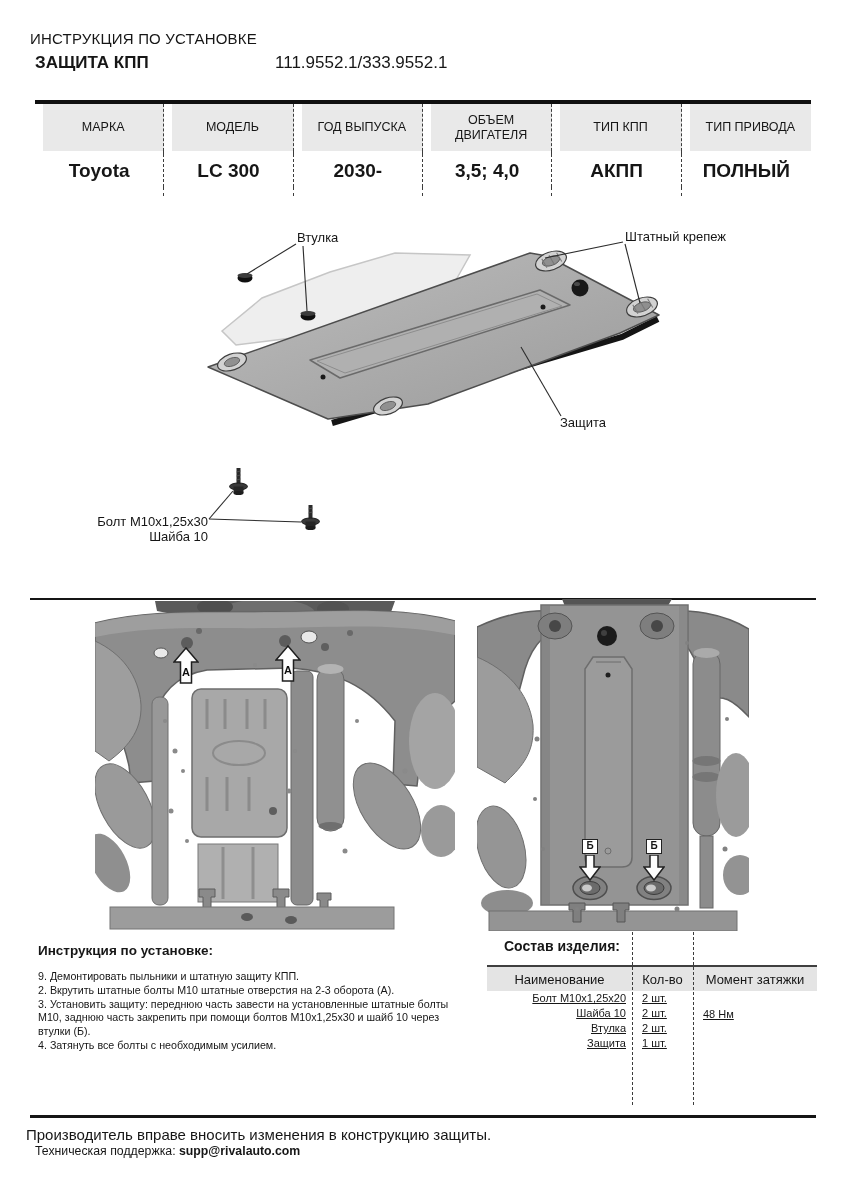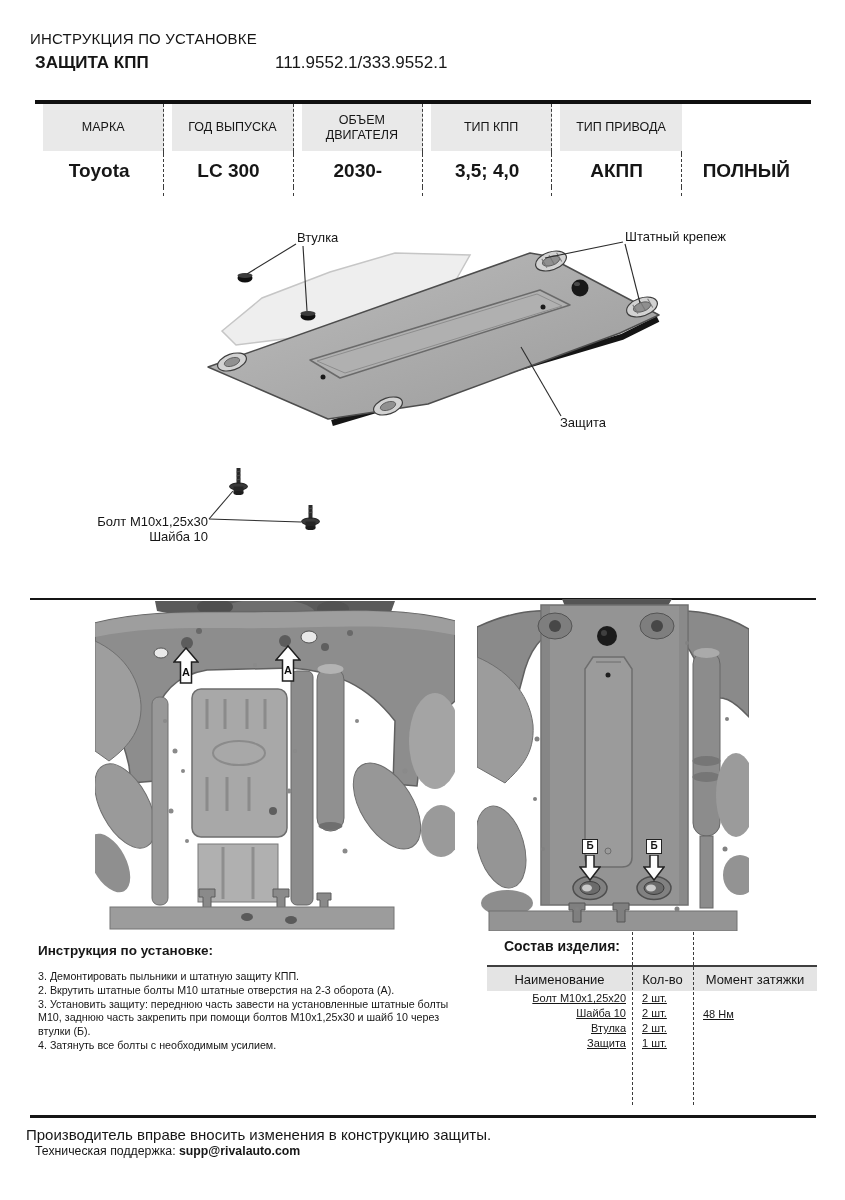--- a/index.html
+++ b/index.html
@@ -87,20 +87,21 @@
 
 <div class="abs" style="left:0;top:0;width:845px;height:1200px;">
 
   <div class="abs doc-type">ИНСТРУКЦИЯ ПО УСТАНОВКЕ</div>
   <div class="abs product">ЗАЩИТА КПП</div>
   <div class="abs partnums">111.9552.1/333.9552.1</div>
 
   <div class="abs spec">
     <div class="spec-row spec-h">
       <div>МАРКА</div>
+      <div>МОДЕЛЬ</div>
       <div>ГОД ВЫПУСКА</div>
       <div>ОБЪЕМ ДВИГАТЕЛЯ</div>
       <div>ТИП КПП</div>
       <div>ТИП ПРИВОДА</div>
     </div>
     <div class="spec-row spec-gap">
       <div></div>
         <div></div>
         <div></div>
         <div></div>
@@ -365,21 +366,21 @@
     <div class="marker-down" style="left:166px;top:240px;">
       <span class="letterbox">Б</span>
       <svg width="22" height="27" viewBox="0 0 22 27">
         <polygon points="7,0 15,0 15,12 21,12 11,25 1,12 7,12" fill="#fdfdfd" stroke="#222222" stroke-width="1.5"></polygon>
       </svg>
     </div>
   </div>
 
   <div class="abs inst-head">Инструкция по установке:</div>
   <div class="abs inst-steps">
-    <div>3. Демонтировать пыльники и штатную защиту КПП.</div>
+    <div>9. Демонтировать пыльники и штатную защиту КПП.</div>
     <div>2. Вкрутить штатные болты М10 штатные отверстия на 2-3 оборота (А).</div>
     <div>3. Установить защиту: переднюю часть завести на установленные штатные болты М10, заднюю часть закрепить при помощи болтов М10х1,25х30 и шайб 10 через втулки (Б).</div>
     <div>4. Затянуть все болты с необходимым усилием.</div>
   </div>
 
   <div class="abs parts">
     <div class="parts-head">Состав изделия:</div>
     <div class="parts-topline"></div>
     <div class="parts-header">
       <div class="pc-name">Наименование</div>

